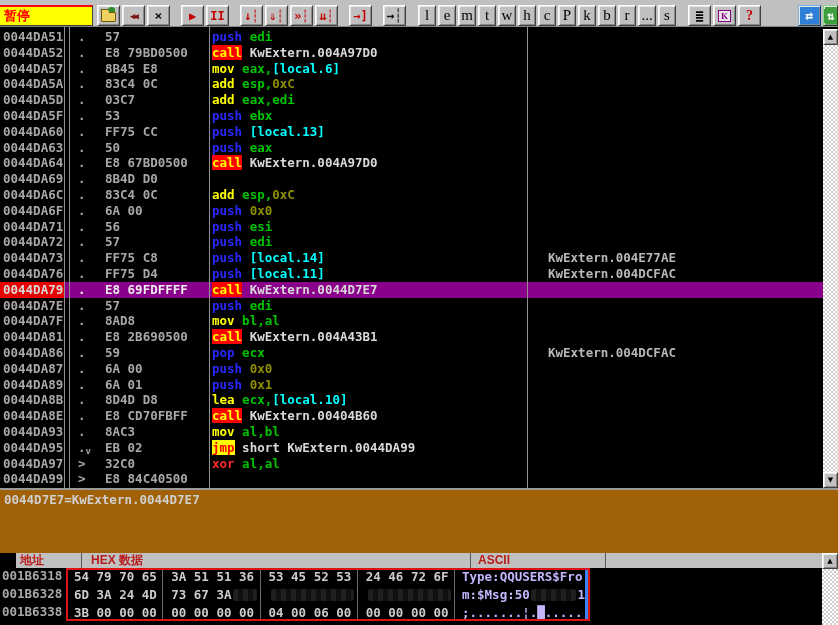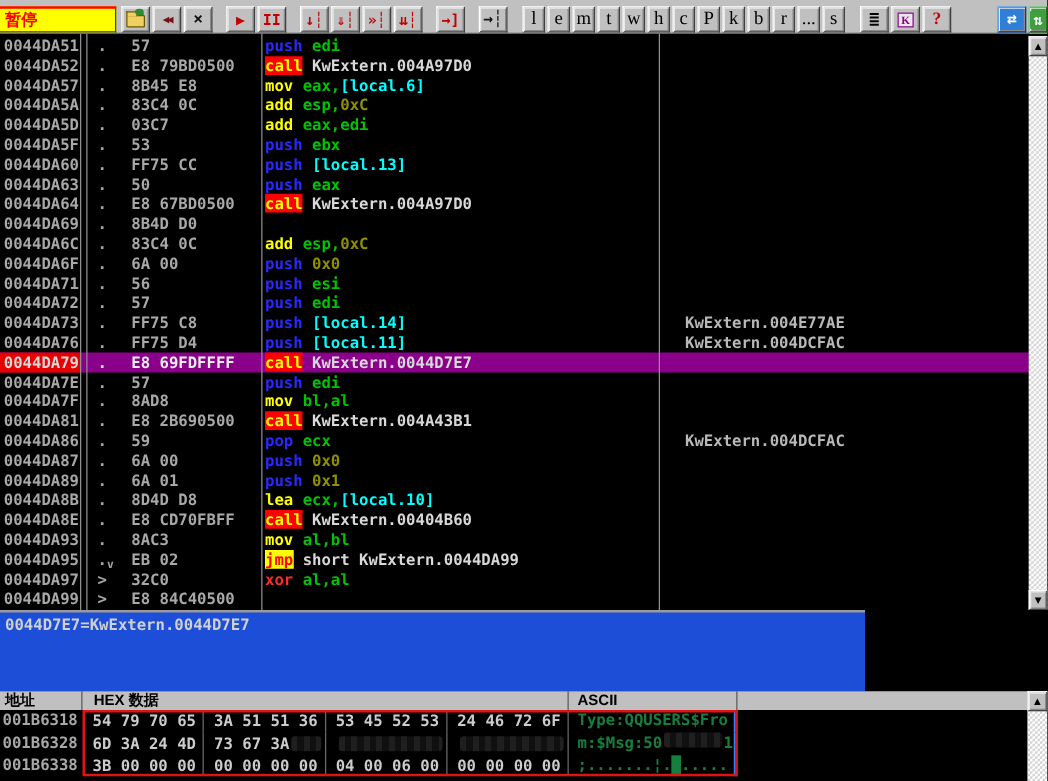--- a/index.html
+++ b/index.html
@@ -62,34 +62,34 @@
     background-image:linear-gradient(45deg,#cfcfcf 25%,transparent 25%,transparent 75%,#cfcfcf 75%),
                      linear-gradient(45deg,#cfcfcf 25%,transparent 25%,transparent 75%,#cfcfcf 75%);
     background-size:4px 4px;background-position:0 0,2px 2px}
   .sb-dis{left:823px;top:29px;width:15px;height:459px}
   .sb-dump{left:822px;top:553px;width:16px;height:72px}
   .sbtn{position:absolute;left:0;width:100%;height:16px;background:#c0c0c0;
     border:1px solid;border-color:#fff #404040 #404040 #fff;
     box-shadow:inset 1px 1px 0 #e8e8e8, inset -1px -1px 0 #8a8a8a;
     font:7px "DejaVu Sans",sans-serif;color:#000;text-align:center;line-height:14px;padding:0}
   
-  .info{position:absolute;top:488px;left:0;width:692px;height:65px;background:#1d4ed8;
+  .info{position:absolute;top:488px;left:0;width:838px;height:65px;background:#a16207;
     border-top:2px solid #9a9a9a;color:#d0d0d0;
     font:bold 12.5px "DejaVu Sans Mono",monospace;padding:2px 0 0 4px}
   
-  .dhead{position:absolute;top:553px;left:0;width:822px;height:15px;background:#c0c0c0;
-    display:flex;font:bold 12px "Liberation Sans",sans-serif;color:#000000;line-height:15px}
+  .dhead{position:absolute;top:553px;left:16px;width:822px;height:15px;background:#c0c0c0;
+    display:flex;font:bold 12px "Liberation Sans",sans-serif;color:#b91c1c;line-height:15px}
   .dh-cell{border-right:1px solid #5a5a5a;padding-left:4px;white-space:pre}
   .dh-addr{width:66px} .dh-hex{width:389px;padding-left:9px} .dh-ascii{width:135px;padding-left:7px} .dh-rest{flex:1;border-right:none}
   .ddata{position:absolute;top:568px;left:0;width:822px;height:57px;background:#000}
   .dumprow{display:flex;height:17.8px;line-height:17.8px;white-space:pre;
     font:bold 12.5px "DejaVu Sans Mono",monospace}
   .d-addr{flex:none;width:66px;padding-left:2px;color:var(--gray)}
   .d-grp{flex:none;width:97.25px;padding-left:8px;color:#cccccc;display:flex;align-items:center;border-right:1px solid #6a6a6a}
-  .d-ascii{flex:none;width:135px;padding-left:7px;color:#15803d;display:flex;align-items:flex-start;border-right:3px solid #3b82f6}
+  .d-ascii{flex:none;width:135px;padding-left:7px;color:#c4b5fd;display:flex;align-items:center;border-right:5px solid #3b82f6}
   .blob{display:inline-block;height:12px;border-radius:3px;
     background:repeating-linear-gradient(90deg,#1f1f1f 0 5px,#101010 5px 10px)}
   .blob-fill{flex:1;margin:0 3px 0 2px}
   .blob-a{width:47px;margin:0 1px}
   .annrect{position:absolute;left:66px;top:568px;width:524px;height:53px;
     border:2px solid var(--ann);z-index:9;pointer-events:none}
 </style>
 </head>
 <body>
 

